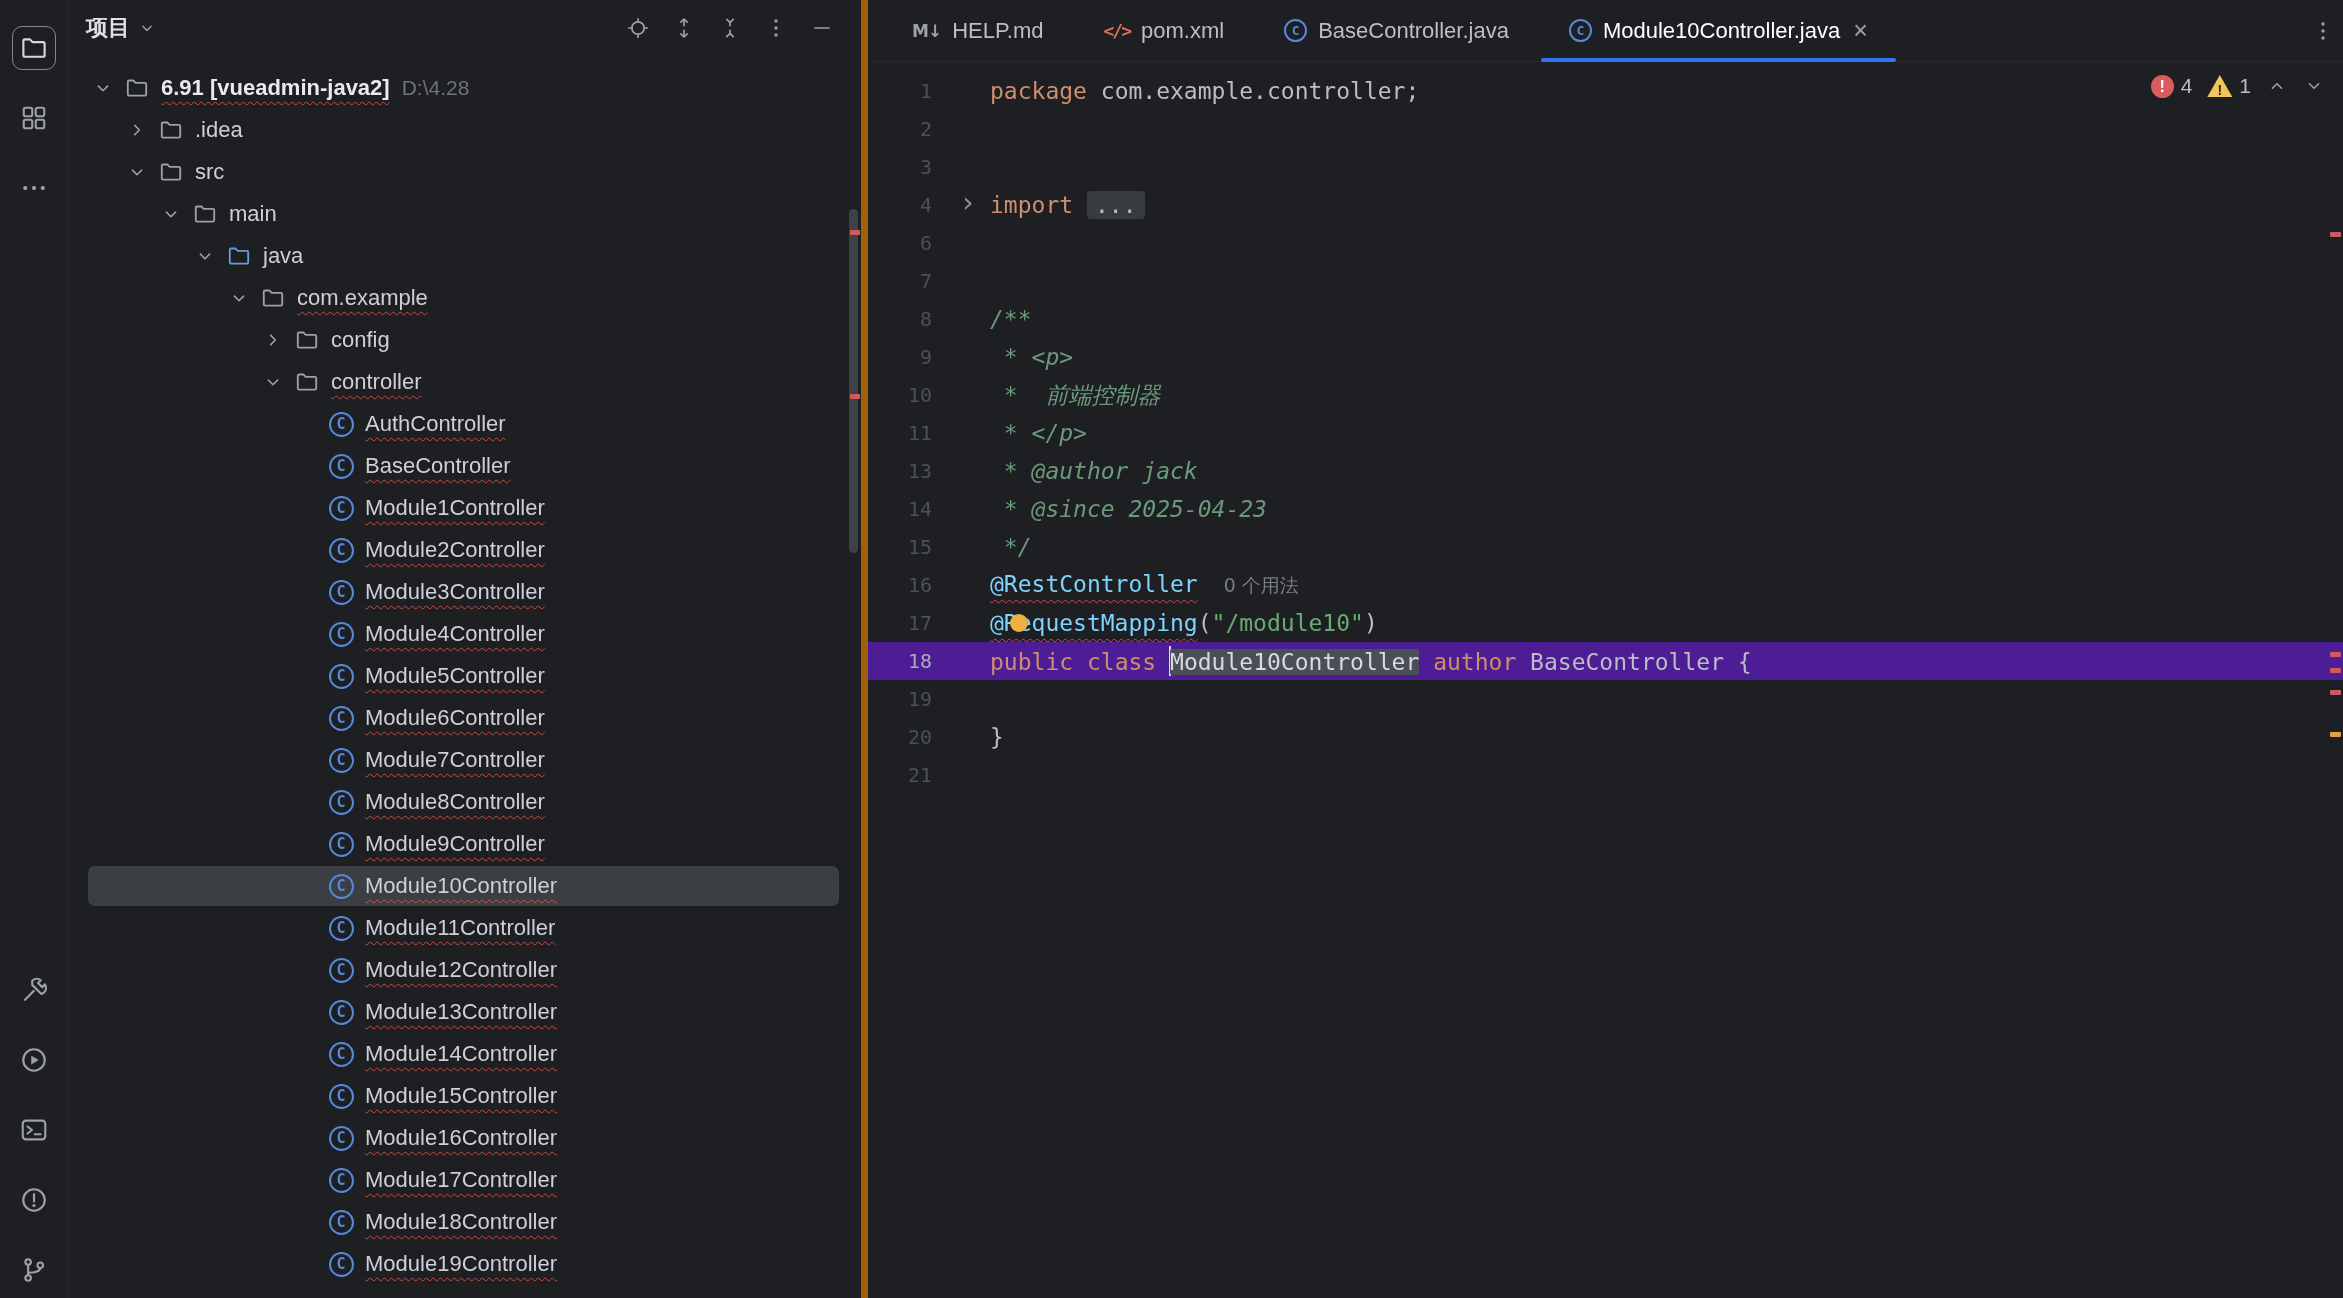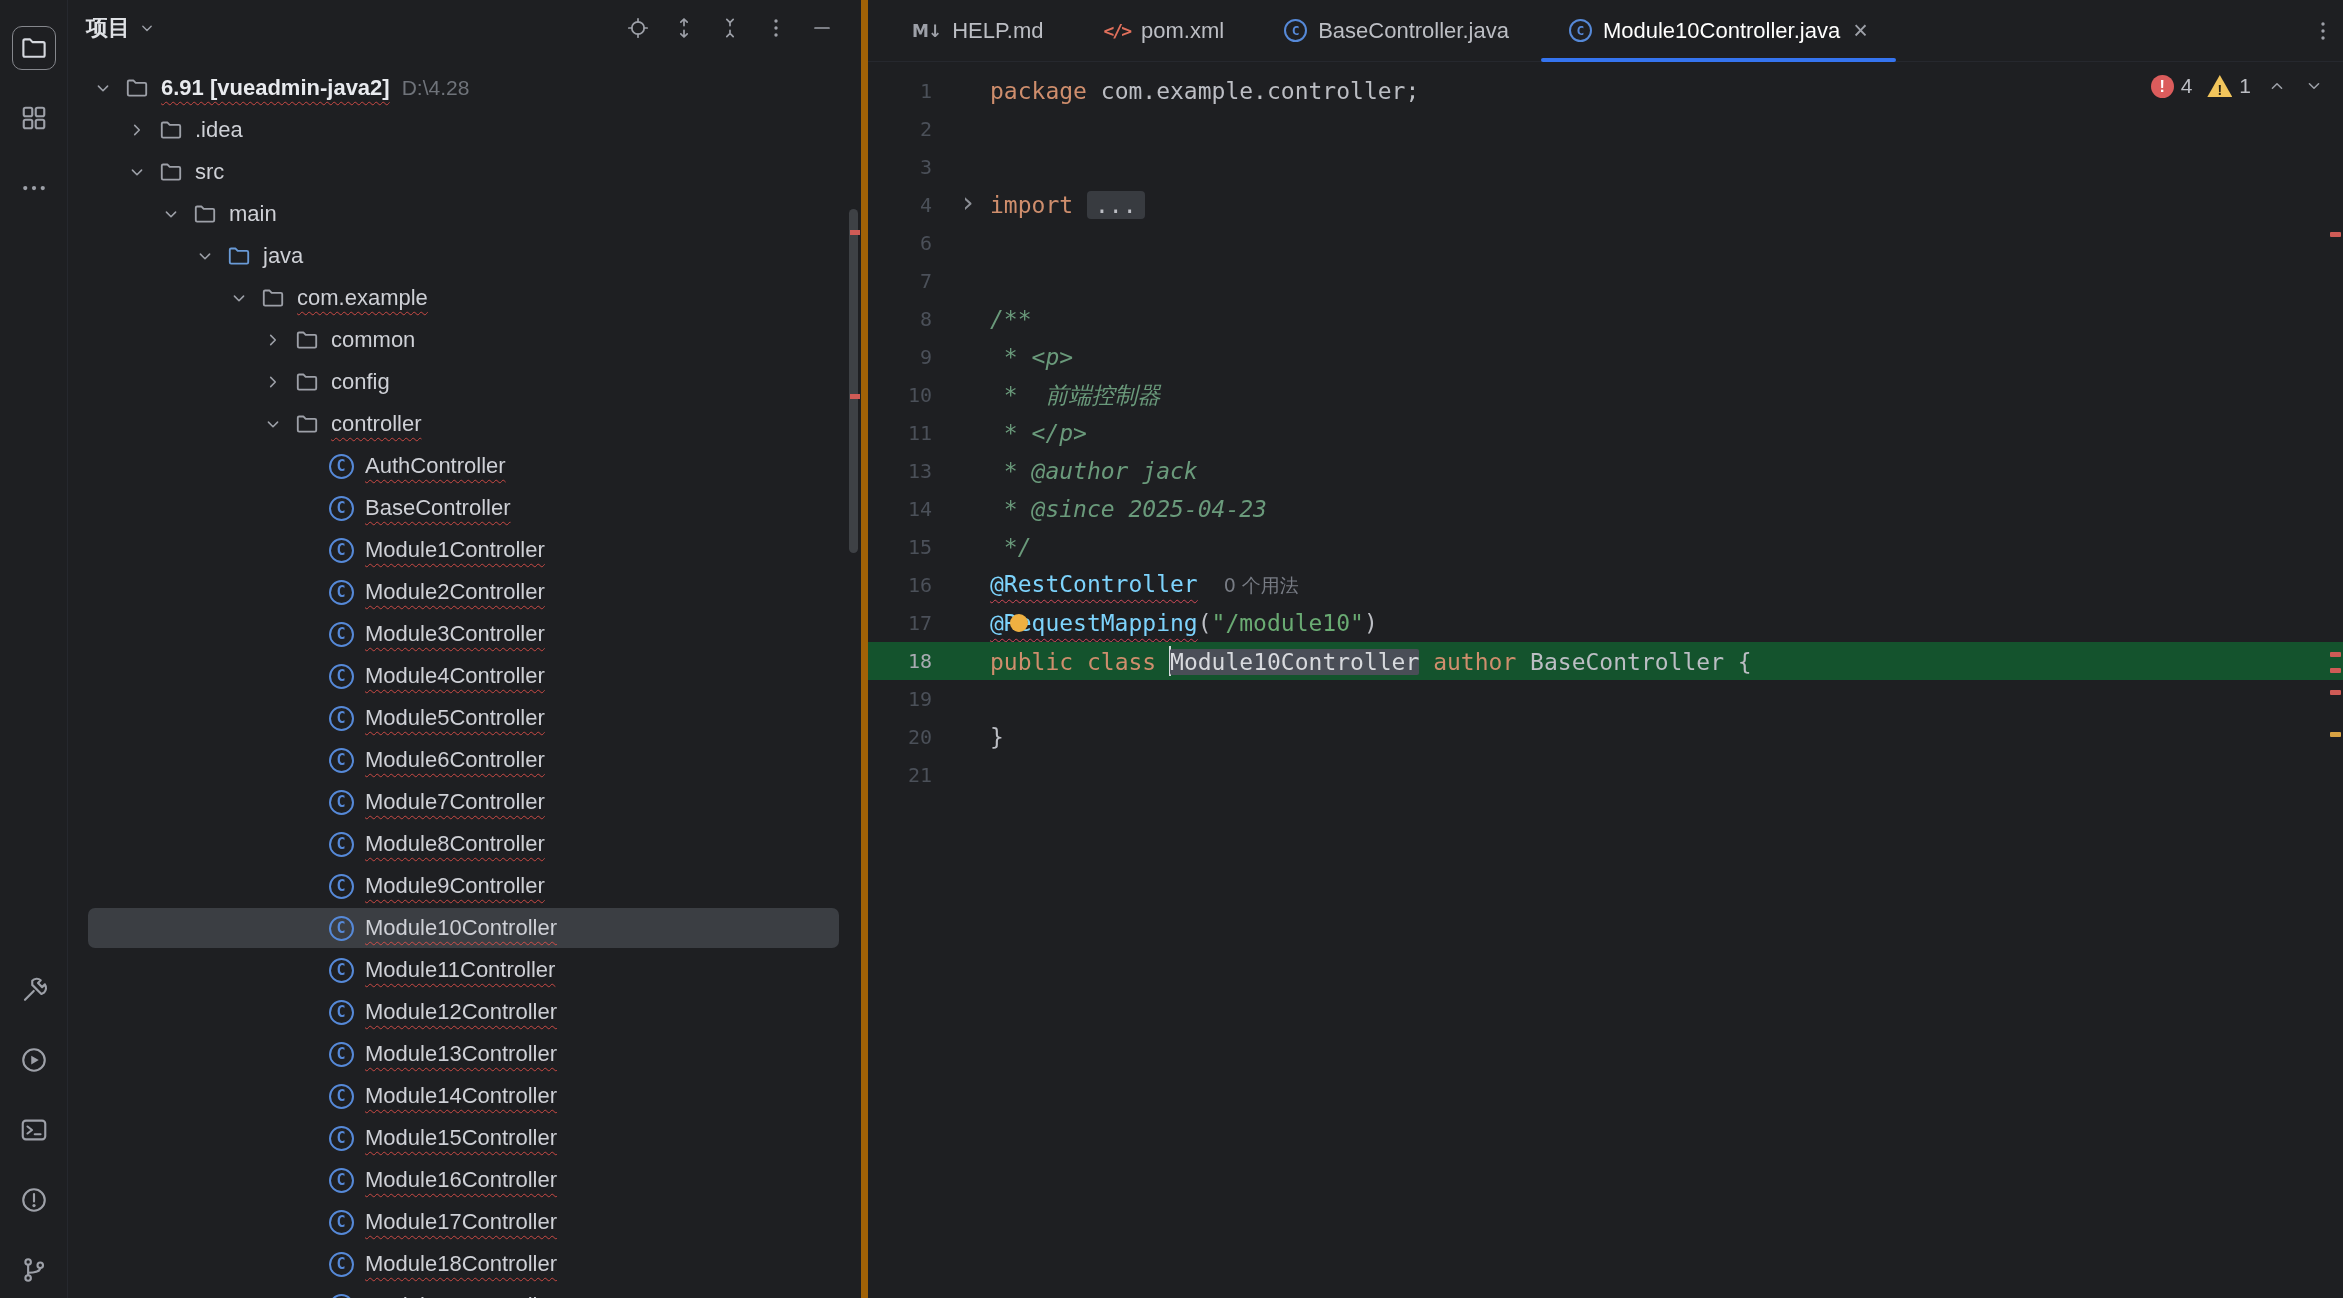--- a/index.html
+++ b/index.html
@@ -54,21 +54,21 @@
   .tab.active::after{content:"";position:absolute;left:2px;right:2px;bottom:-1px;height:4px;background:#3574f0;border-radius:2px}
   .tab .cls-ic{width:23px;height:23px;font-size:13px}
   .md-ic{color:#9da0a8;font:700 17px "DejaVu Sans",sans-serif;letter-spacing:-1px}
   .xml-ic{color:#e0705c;font:700 18px "DejaVu Sans Mono",monospace;letter-spacing:-2px}
   .tab-close{color:#9da0a8;font-size:25px;line-height:1;margin-left:2px}
   .tab-kebab{position:absolute;right:8px;top:0;bottom:0;display:flex;align-items:center;cursor:pointer}
   .tab-kebab svg{width:24px;height:24px}
 
   #editor{flex:1;position:relative;padding-top:10px;font-family:"DejaVu Sans Mono",monospace;font-size:23px}
   .code-line{height:38px;display:flex;align-items:center;position:relative}
-  .code-line.current{background:#14532d}
+  .code-line.current{background:#4c1d95}
   .gutter{width:122px;flex:none;display:flex;justify-content:flex-end;padding-right:58px;position:relative}
   .ln{font-size:20px;color:#4b5059}
   .ln.active{color:#a9abb2}
   .fold-arrow{position:absolute;right:14px;top:50%;transform:translateY(-56%);color:#8c8f96;font-size:28px;line-height:1}
   .ltext{white-space:pre}
   .tk-kw{color:#cf8e6d}
   .tk-pl{color:#bcbec4}
   .tk-cm{color:#6a9a7b;font-style:italic}
   .tk-ann{color:#7dd3fc;text-decoration-line:underline;text-decoration-style:wavy;
     text-decoration-color:rgba(247,84,100,.8);text-decoration-thickness:1.3px;text-underline-offset:7px}
@@ -284,33 +284,20 @@
             <svg viewBox="0 0 24 24">
               <path d="M7 10l5 5 5-5"></path>
             </svg>
           </span>
           <span class="tw nico">
             <svg viewBox="0 0 24 24">
               <path d="M3.5 6.3c0-.7.5-1.2 1.2-1.2h4.1l2 2.2h8.5c.7 0 1.2.5 1.2 1.2v9.3c0 .7-.5 1.2-1.2 1.2H4.7c-.7 0-1.2-.5-1.2-1.2z"></path>
             </svg>
           </span>
           <span class="tlabel err">com.example</span>
-        </div>
-        <div class="tree-row" style="padding-left:188px">
-          <span class="tw chev">
-            <svg viewBox="0 0 24 24">
-              <path d="M9.5 7l5 5-5 5"></path>
-            </svg>
-          </span>
-          <span class="tw nico">
-            <svg viewBox="0 0 24 24">
-              <path d="M3.5 6.3c0-.7.5-1.2 1.2-1.2h4.1l2 2.2h8.5c.7 0 1.2.5 1.2 1.2v9.3c0 .7-.5 1.2-1.2 1.2H4.7c-.7 0-1.2-.5-1.2-1.2z"></path>
-            </svg>
-          </span>
-          <span class="tlabel">common</span>
         </div>
         <div class="tree-row" style="padding-left:188px">
           <span class="tw chev">
             <svg viewBox="0 0 24 24">
               <path d="M9.5 7l5 5-5 5"></path>
             </svg>
           </span>
           <span class="tw nico">
             <svg viewBox="0 0 24 24">
               <path d="M3.5 6.3c0-.7.5-1.2 1.2-1.2h4.1l2 2.2h8.5c.7 0 1.2.5 1.2 1.2v9.3c0 .7-.5 1.2-1.2 1.2H4.7c-.7 0-1.2-.5-1.2-1.2z"></path>

